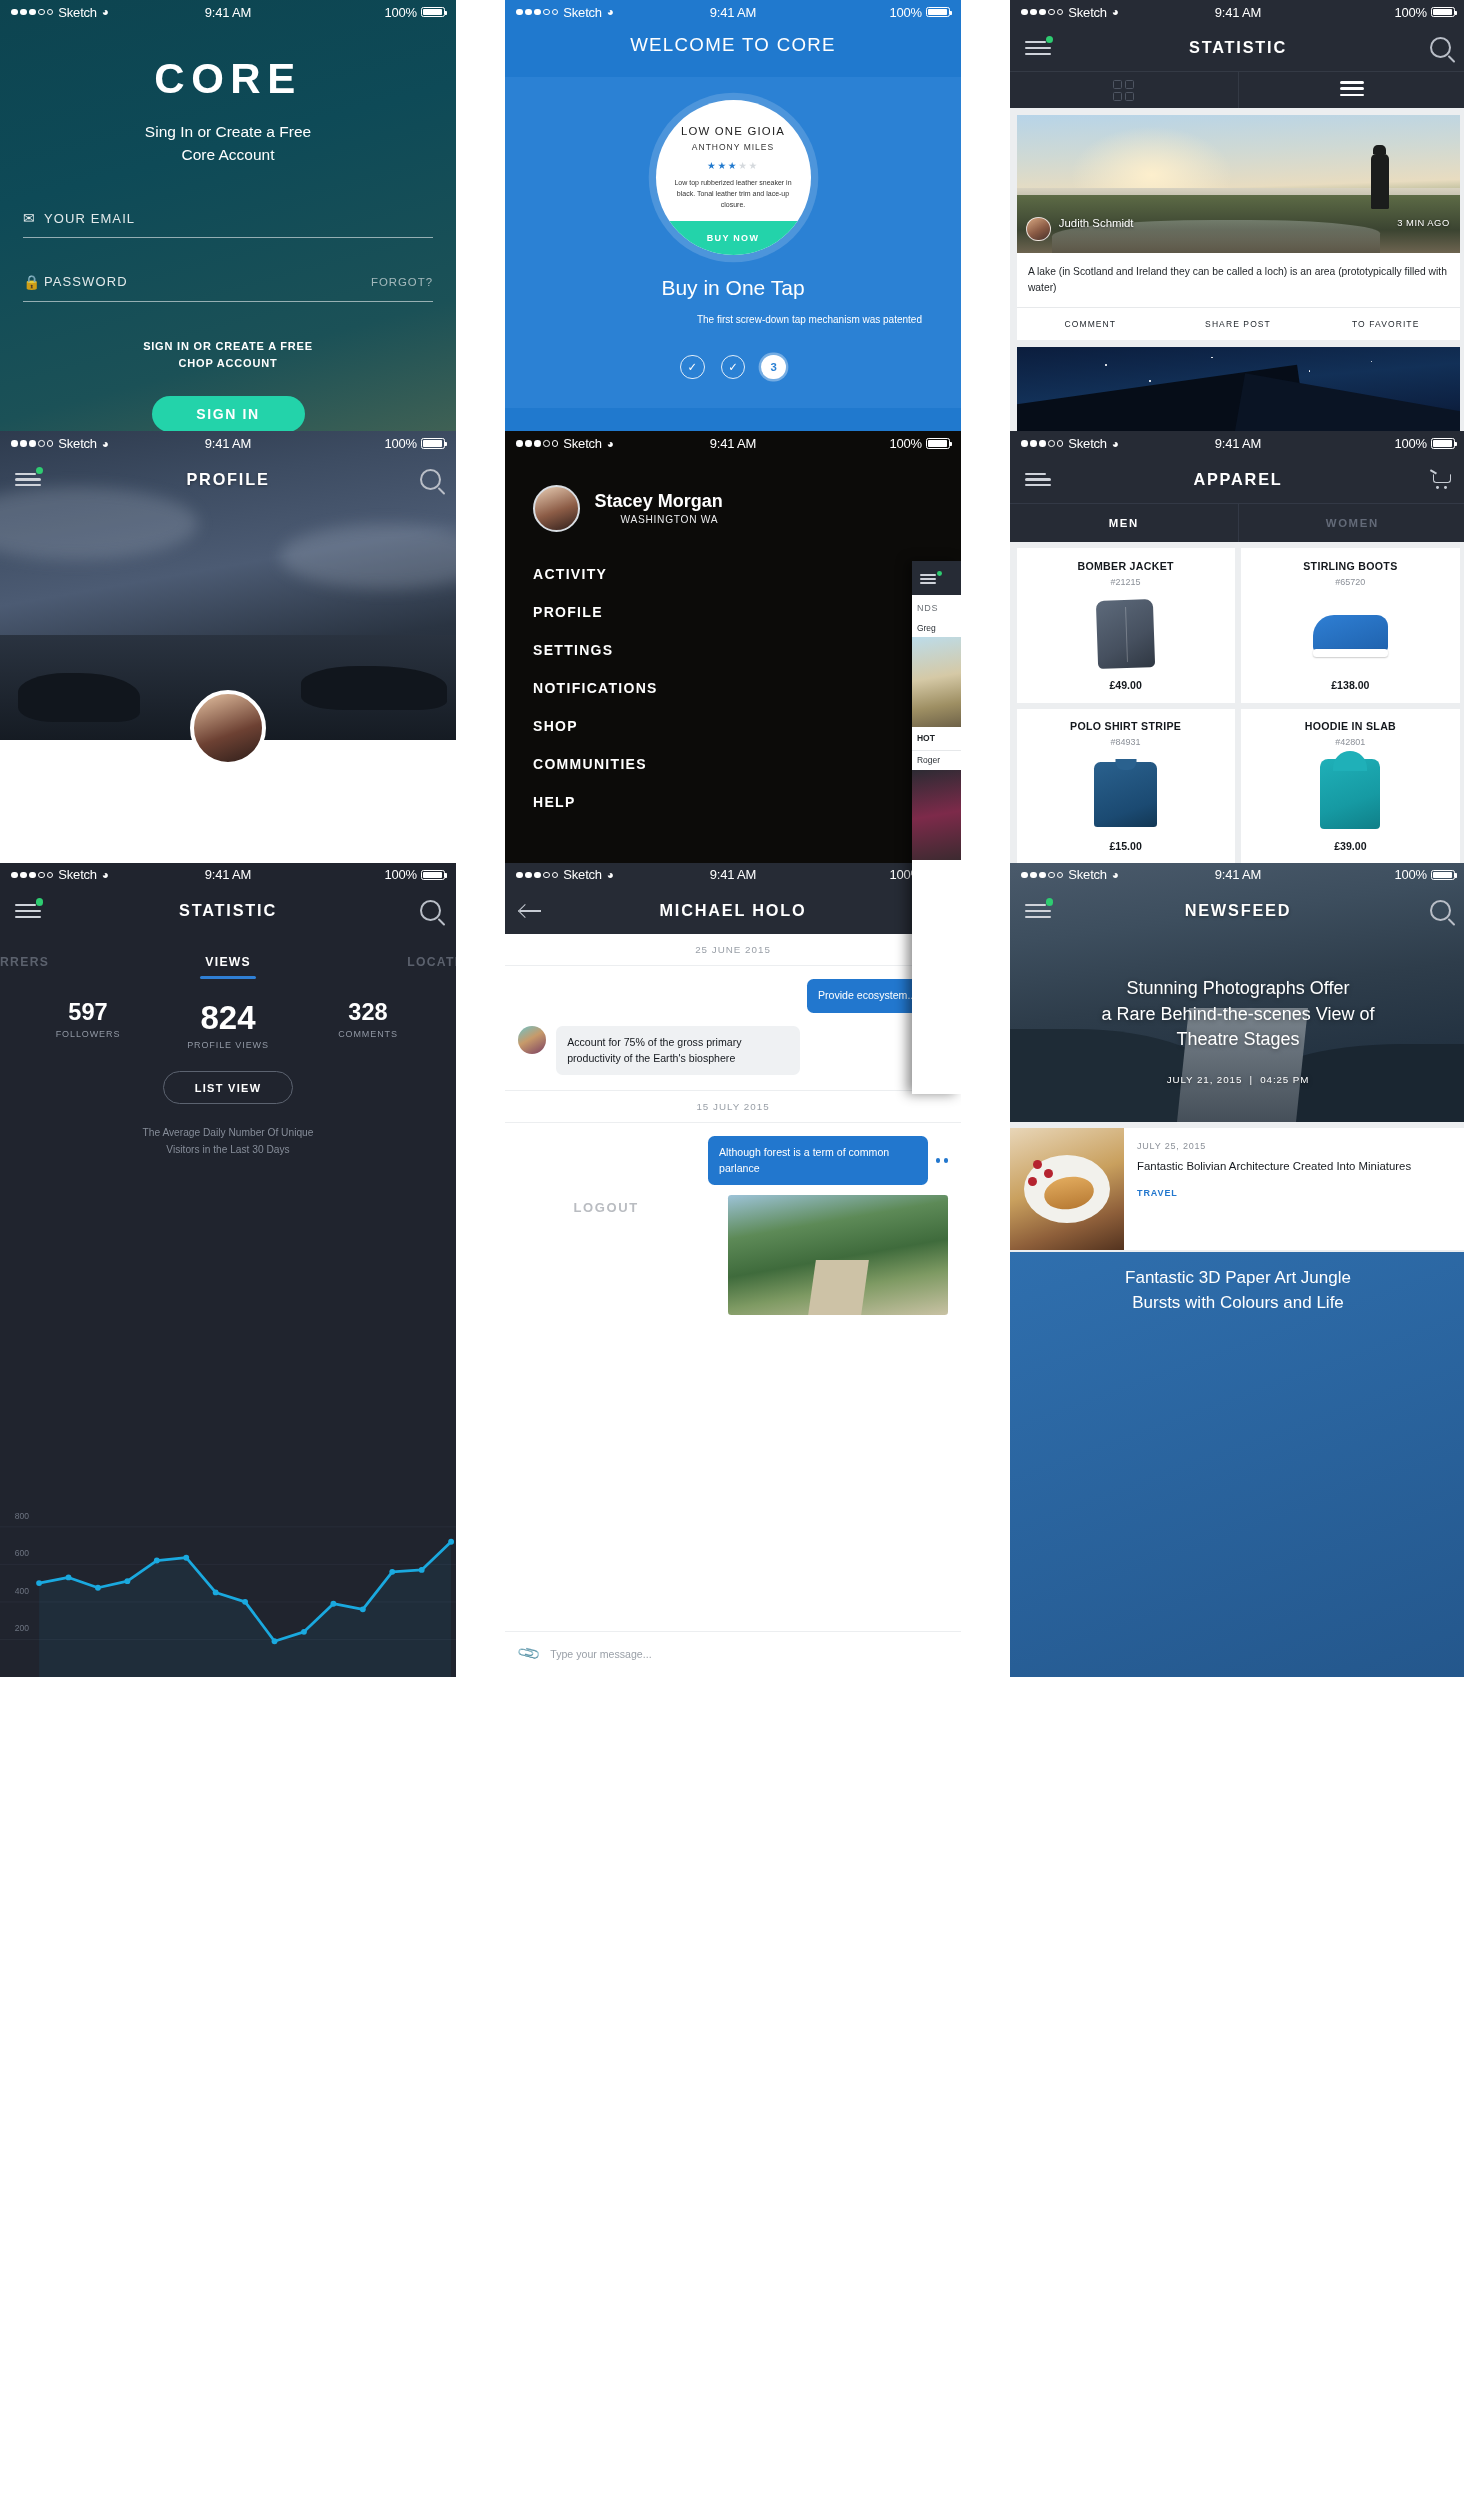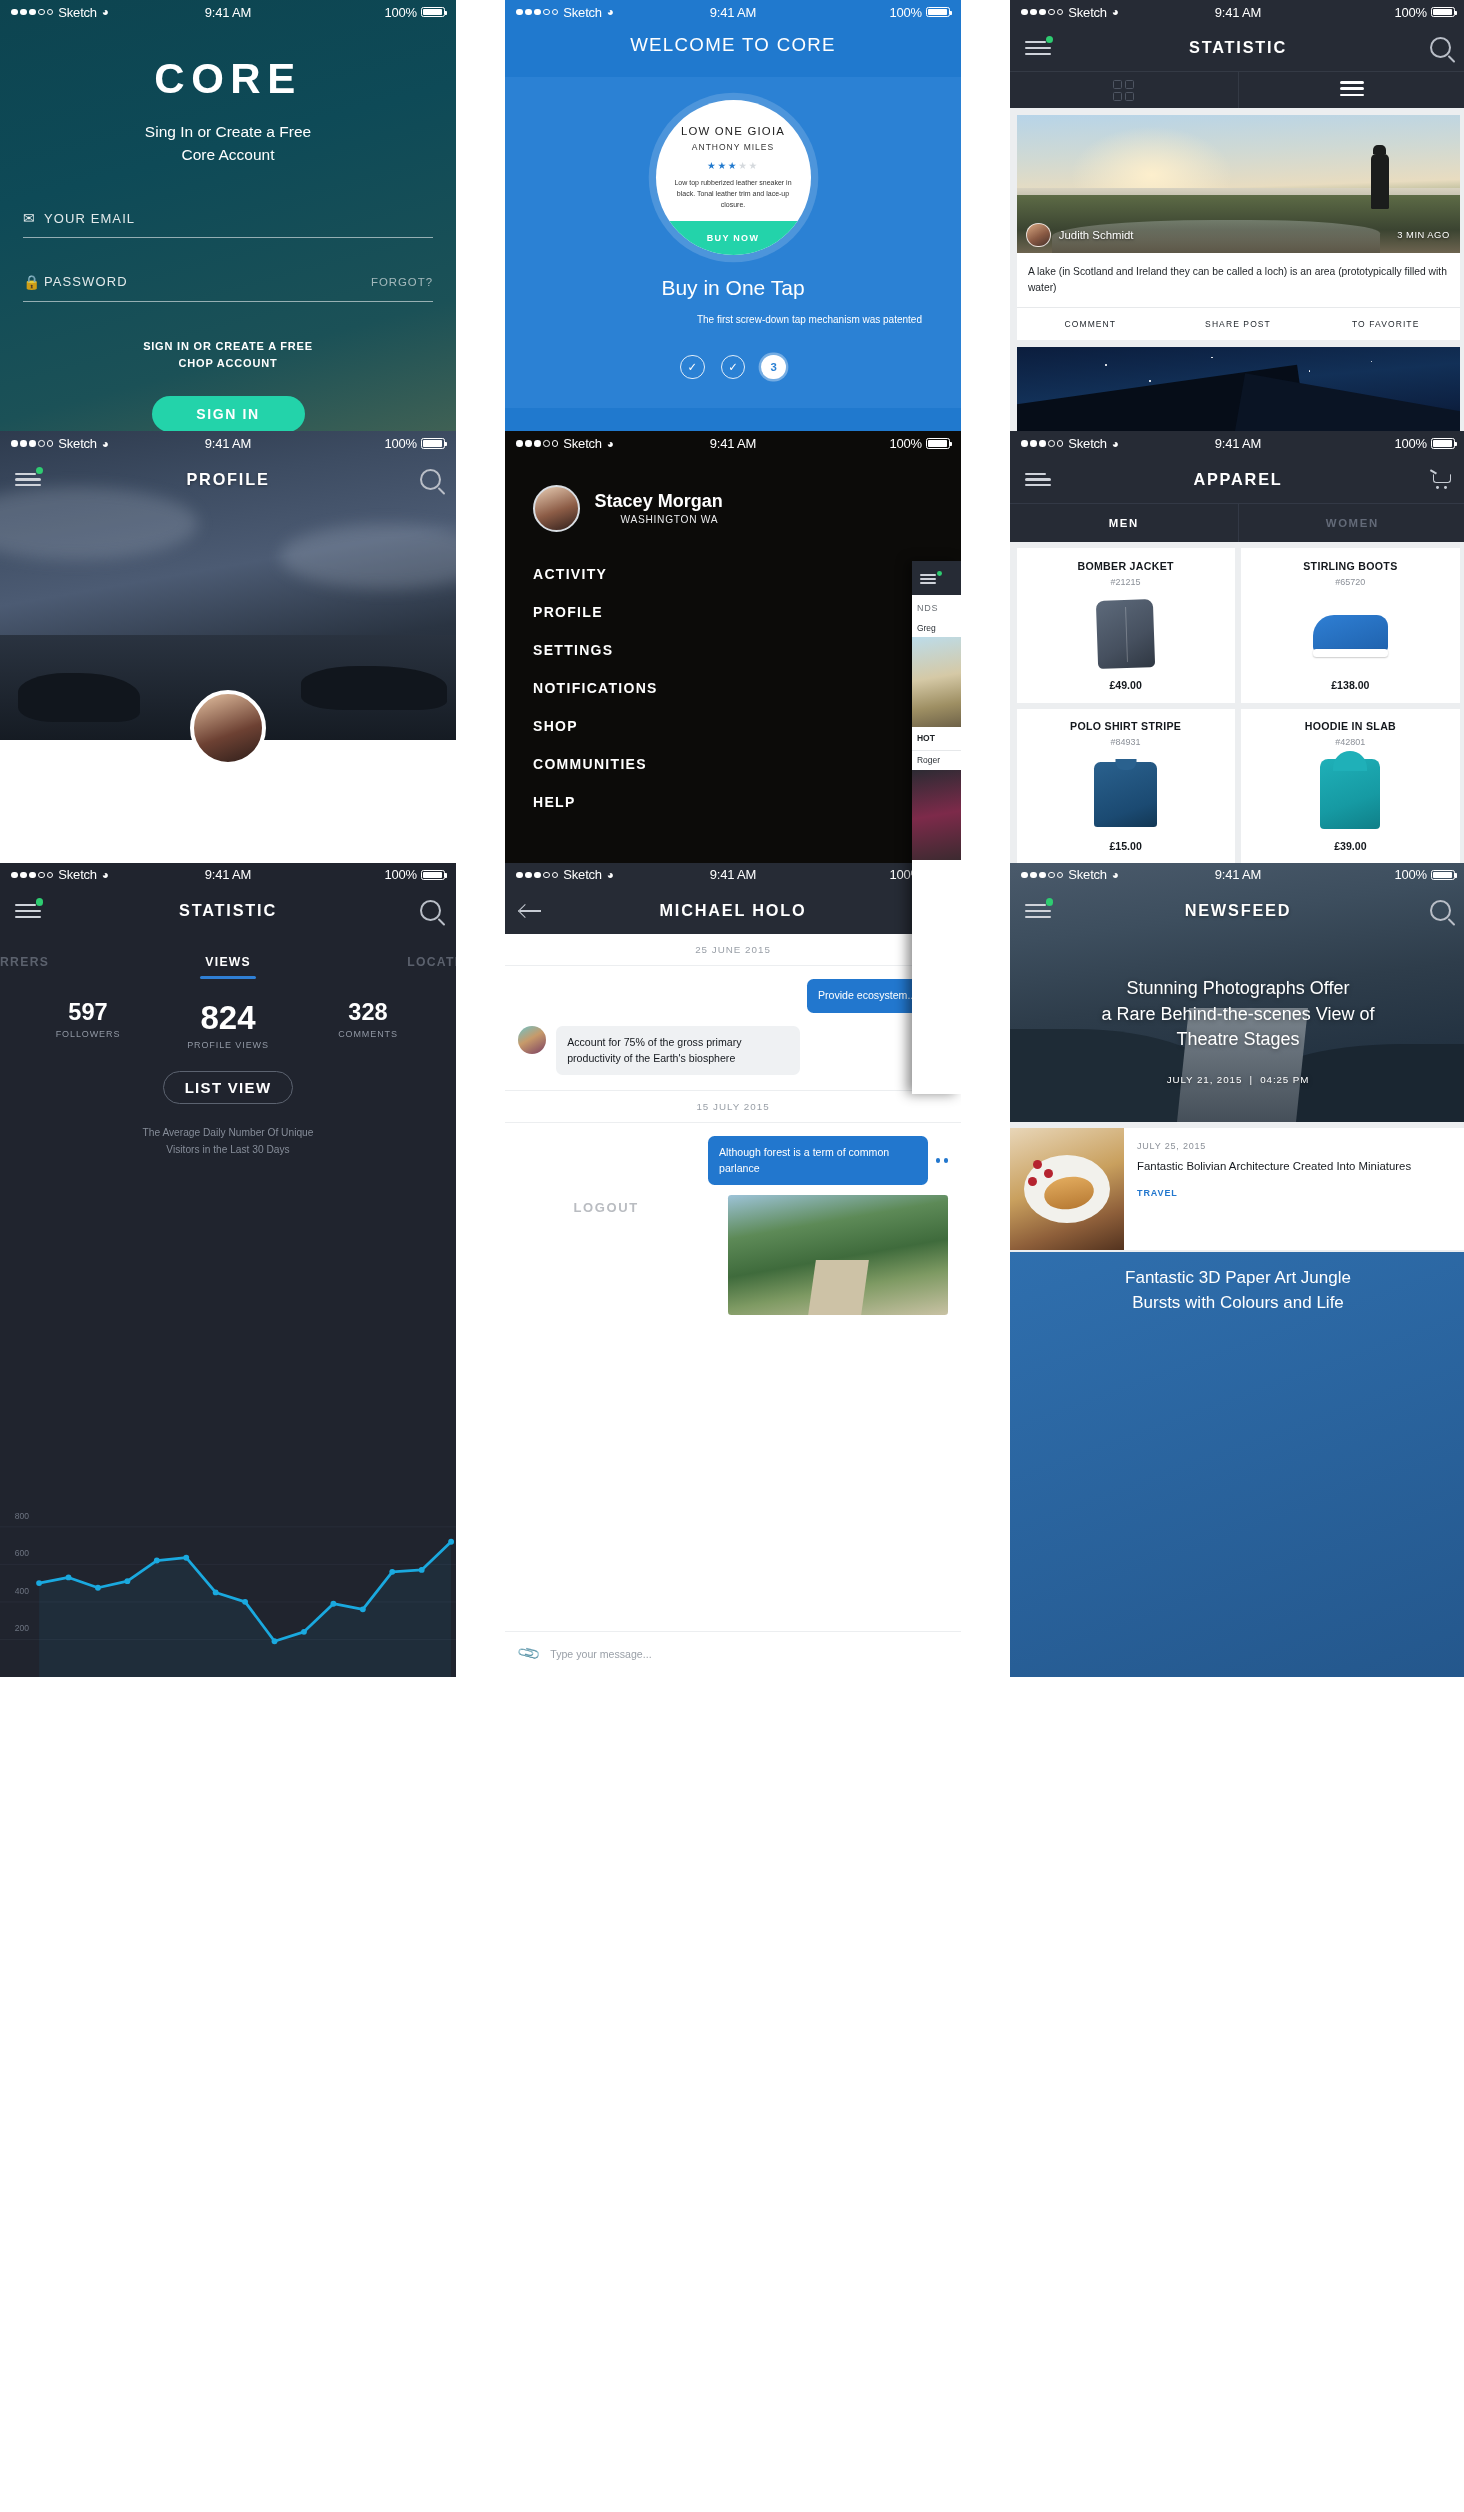--- a/index.html
+++ b/index.html
@@ -94,21 +94,21 @@
   .listicon{width:24.4px;}
   .listicon b{display:block;height:2.8px;background:#fff;border-radius:1.6px;margin-bottom:3.6px;}
   .post{ background:#fff; margin:6.5px; }
   .photo{ height:138px; position:relative; background:linear-gradient(178deg,#b7d4e8 0%,#cfd9d4 28%,#e8dcc0 52%,#8a9a70 68%,#5f6d4e 82%,#6e6a56 100%); overflow:hidden;}
   .photo .sun{position:absolute;left:12%;top:8%;width:163px;height:98px;background:radial-gradient(ellipse at center,rgba(255,240,205,.95),rgba(255,240,205,0) 70%);}
   .photo .sea{position:absolute;left:0;right:0;top:53%;height:10%;background:linear-gradient(#d8d2c0,#b9b8a6);}
   .photo .rock{position:absolute;left:0;right:0;bottom:0;height:42%;background:linear-gradient(#5d6b46,#3b4431 60%,#6d6450);}
   .photo .pool{position:absolute;left:8%;right:18%;bottom:0;height:24%;background:linear-gradient(rgba(150,160,150,.55),rgba(90,85,70,.9));border-radius:50% 40% 0 0;}
   .photo .man{position:absolute;right:16%;top:28%;width:18px;height:55px;background:#1b1d1c;border-radius:4.9px 4.9px 1.6px 1.6px;}
   .photo .man:before{content:"";position:absolute;left:2.4px;top:-9px;width:13px;height:9.8px;background:#1b1d1c;border-radius:4.9px 4.9px 0 0;}
-  .postbar{position:absolute;left:0;right:0;bottom:0;height:36px;display:flex;align-items:center;padding:0 9.8px;color:#fff;}
+  .postbar{position:absolute;left:0;right:0;bottom:0;height:36px;display:flex;padding:0 9.8px;color:#fff;}
   .avatar{width:24.4px;height:24.4px;border-radius:50%;border:1.6px solid rgba(255,255,255,.8);overflow:hidden;
           background:linear-gradient(150deg,#d8a882,#8a5a44 55%,#46302a);}
   .pauthor{margin-left:8.1px;font-size:11.4px;text-shadow:0 0.8px 2.4px rgba(0,0,0,.6);}
   .ptime{margin-left:auto;font-size:9.4px;letter-spacing:0.5px;text-shadow:0 0.8px 2.4px rgba(0,0,0,.6);}
   .ptext{padding:11.4px 11.4px 12.2px;font-size:10.3px;line-height:1.5;color:#1d2125;}
   .pactions{display:flex;border-top:0.8px solid #e7e9eb;height:33px;align-items:center;}
   .pact{flex:1;text-align:center;font-size:8.5px;letter-spacing:1.1px;color:#23282e;cursor:pointer;}
   .photo2{height:98px;background:linear-gradient(175deg,#0b1d3d 0%,#123057 40%,#0d2142 70%,#050d1c 100%);position:relative;overflow:hidden;}
   .photo2 .mtn{position:absolute;left:-5%;bottom:-20%;width:70%;height:80%;background:#060d18;transform:rotate(-8deg);}
   .photo2 .mtn2{position:absolute;right:-10%;bottom:-10%;width:60%;height:60%;background:#0a1424;transform:rotate(10deg);}
@@ -206,21 +206,21 @@
   .tab3{font-weight:bold;letter-spacing:1.3px;font-size:12.2px;color:#5b616d;cursor:pointer;}
   .tab3.l{margin-left:-14.6px;} .tab3.r{margin-right:-18px;}
   .tab3.act{color:#fff;position:relative;}
   .tab3.act:after{content:"";position:absolute;left:-4.9px;right:-4.9px;bottom:-9.8px;height:2.4px;background:#2f7fd4;border-radius:1.6px;}
   .stats3{display:flex;margin-top:18px;padding:0 18px;}
   .st3{flex:1;text-align:center;}
   .st3 .n{font-weight:bold;}
   .st3.big .n{font-size:33px;} .st3 .n{font-size:23.6px;}
   .st3 .l{font-size:9px;letter-spacing:0.9px;color:#9198a4;margin-top:3.3px;}
   .listview{margin:21px auto 0;width:130px;height:33px;border:1.3px solid #5c6370;border-radius:18px;
-            display:flex;align-items:center;justify-content:center;font-weight:bold;letter-spacing:1.3px;font-size:15px;cursor:pointer;}
+            display:flex;align-items:center;justify-content:center;font-weight:bold;letter-spacing:1.3px;font-size:11px;cursor:pointer;}
   .charttitle{text-align:center;font-size:10.2px;color:#868d99;line-height:1.6;margin-top:21px;}
   .chartbox{position:absolute;left:0;right:0;bottom:0;height:203px;}
   .chartbox svg{width:100%;height:100%;display:block;}
   .ytick{font-size:10.5px;fill:#6d7481;}
 
   
   #s8{background:#fff;}
   #s8 .statusbar,#s8 .navbar{background:#262b35;color:#fff;}
   .backarrow{width:23px;height:14.6px;position:relative;cursor:pointer;}
   .backarrow:before{content:"";position:absolute;left:0;top:6.5px;width:21px;height:1.8px;background:#c7ccd4;}

